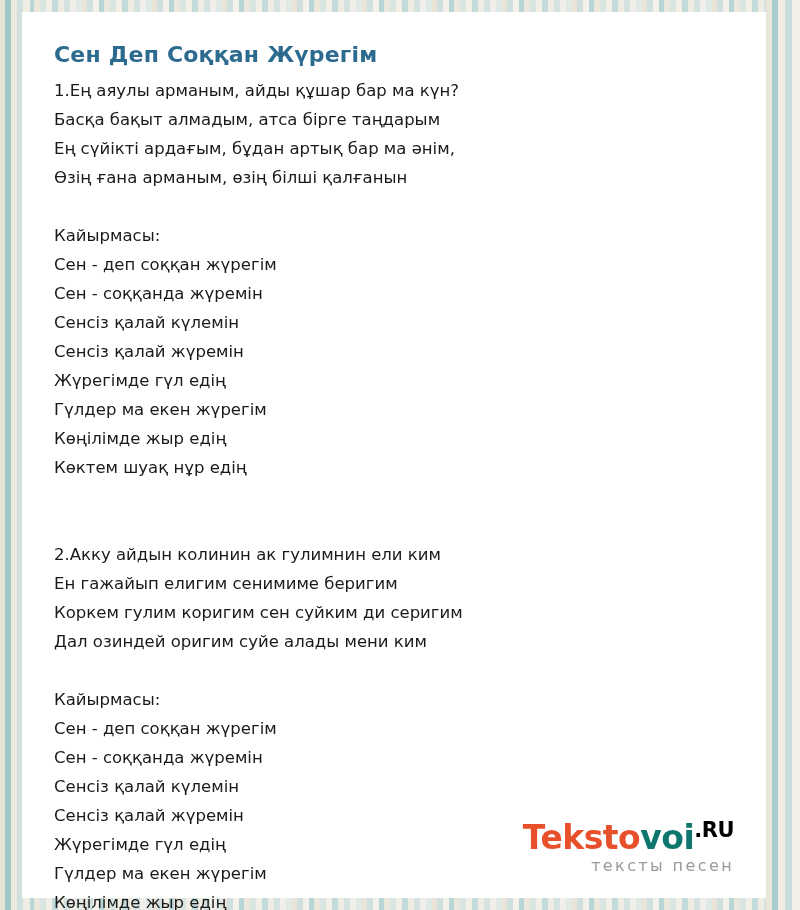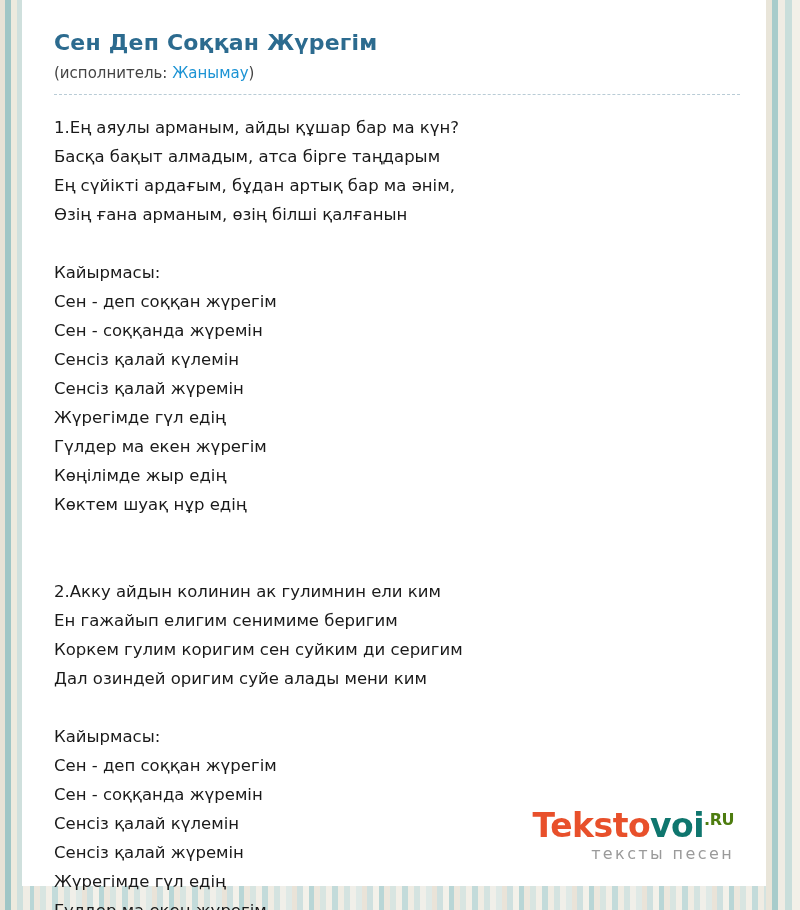--- a/index.html
+++ b/index.html
@@ -49,21 +49,21 @@
     position: absolute;
     top: 0; right: 0;
     width: 34px; height: 910px;
     background: linear-gradient(90deg, #e9e5d9 0 6px, #a8cccb 6px 12px, #efece4 12px 19px, #c9dedb 19px 26px, #f2f0e8 26px 34px);
   }
 
   
   .card {
     position: absolute;
     left: 22px;
-    top: 0;
+    top: 12px;
     width: 750px;
     height: 886px;
     background: #ffffff;
     box-sizing: border-box;
     padding: 30px 32px 9px 32px;
   }
 
   .song-title {
     font-size: 22px;
     font-weight: bold;
@@ -104,43 +104,40 @@
   }
   .logo-main {
     font-size: 33px;
     font-weight: bold;
     font-family: "DejaVu Sans", sans-serif;
     letter-spacing: -0.5px;
   }
   .logo-teksto { color: #e8502b; margin-left: 10px; }
   .logo-voi { color: #0f766e; }
   .logo-ru {
-    color: #4d7c0f;
-    font-size: 16px;
+    color: #000000;
+    font-size: 21px;
     font-weight: bold;
     vertical-align: super;
   }
   .logo-sub {
     margin-top: 4px;
     font-size: 16px;
     color: #9a9a9a;
     letter-spacing: 2.4px;
   }
 </style>
 </head>
 <body>
 
 <div class="page">
   <div class="card">
 
     <h1 class="song-title">Сен Деп Соққан Жүрегім</h1>
 
-    <div class="artist-line">
-      <span>(исполнитель: </span><a class="artist-link" href="#">Жанымау</a><span>)</span>
-    </div>
 
     <pre class="lyrics">1.Ең аяулы арманым, айды құшар бар ма күн?
 Басқа бақыт алмадым, атса бірге таңдарым
 Ең сүйікті ардағым, бұдан артық бар ма әнім,
 Өзің ғана арманым, өзің білші қалғанын
 
 Кайырмасы:
 Сен - деп соққан жүрегім
 Сен - соққанда жүремін
 Сенсіз қалай күлемін

